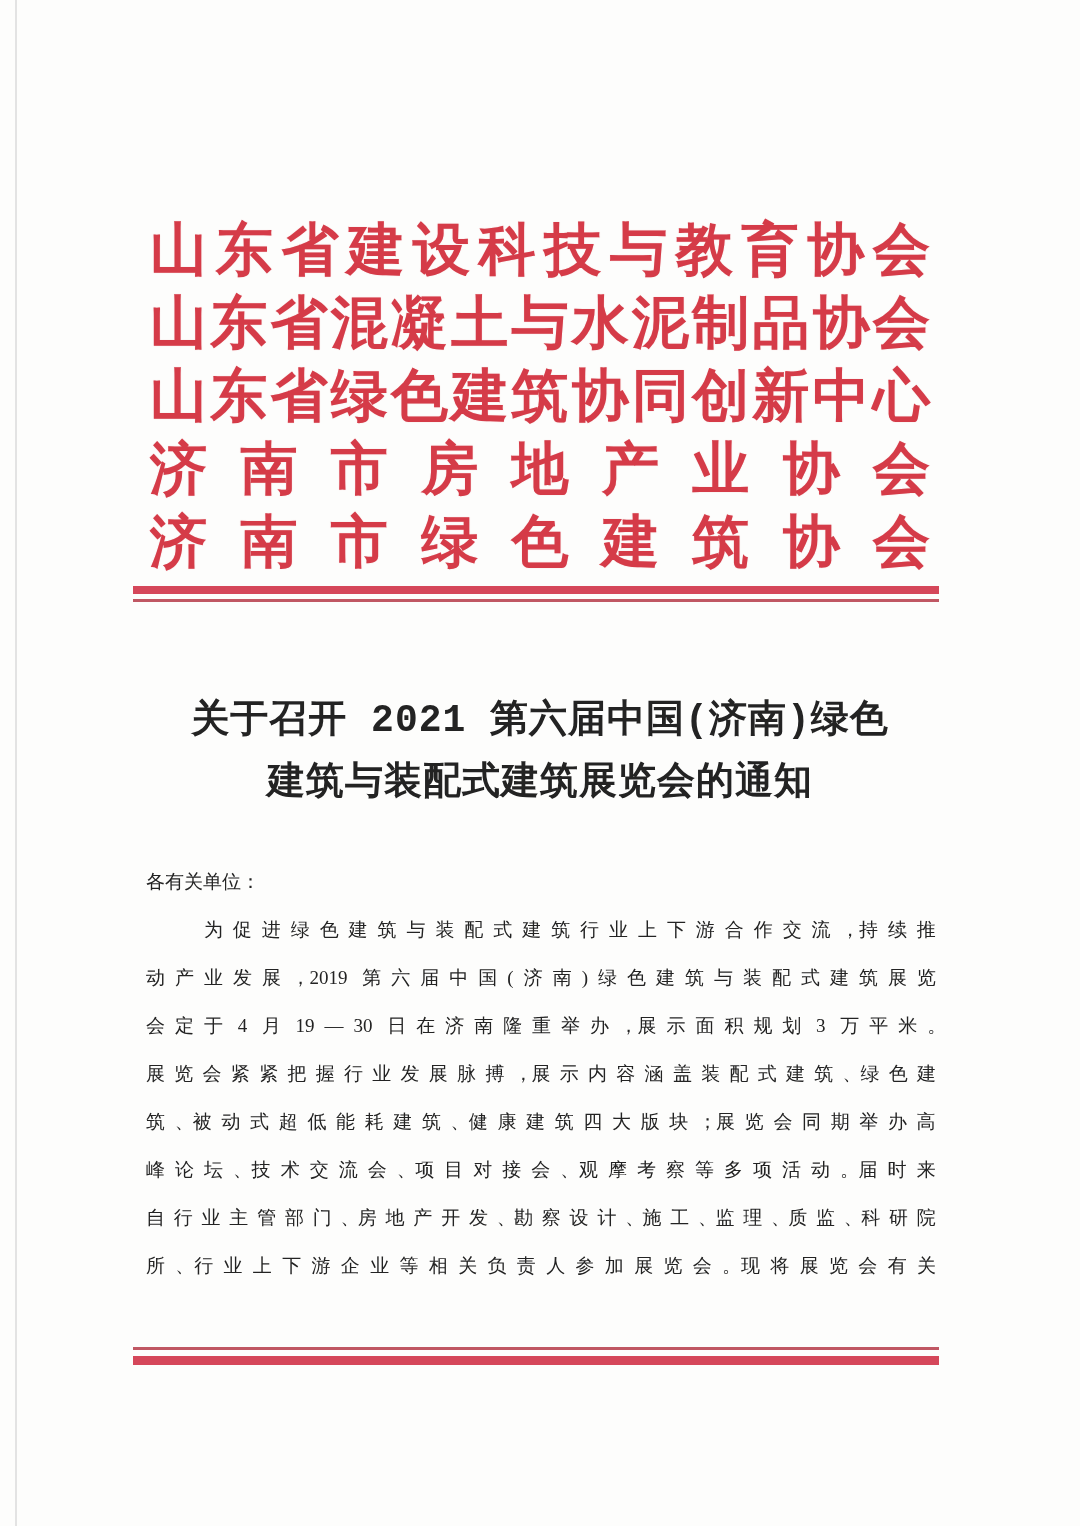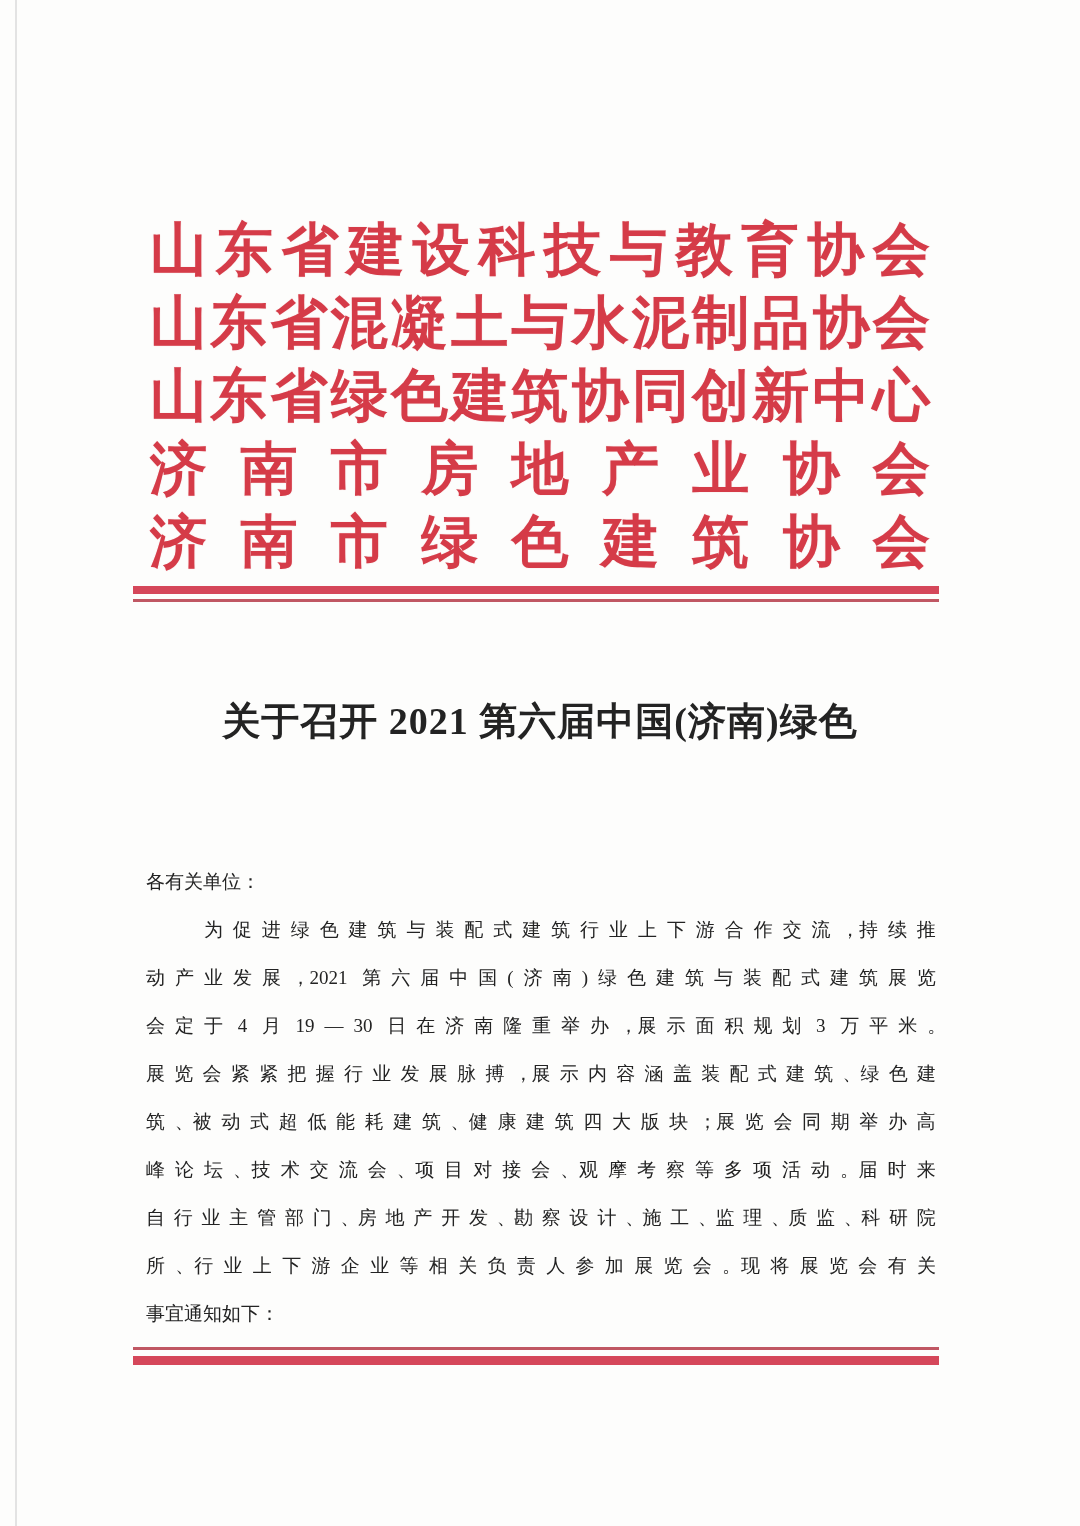--- a/index.html
+++ b/index.html
@@ -56,20 +56,21 @@
   .rule.bottom-thin  { top: 1347px; height: 3px; background: var(--rule-thin-red, #c05763); }
   .rule.bottom-thick { top: 1356px; height: 9px; background: var(--rule-red, #d5475a); }
 
   
   .doc-title {
     position: absolute;
     left: 140px; top: 690px;
     width: 800px;
     text-align: center;
     color: var(--text-black, #232323);
+    font-family: Liberation Mono, monospace;
   }
   .title-line {
     font-size: 38px;
     line-height: 62px;
     font-weight: 700;
     letter-spacing: 1px;
   }
 
   
   .body-block {
@@ -159,20 +160,21 @@
         <span>协</span>
         <span>会</span>
       </div>
   </div>
 
   <div class="rule top-thick"></div>
   <div class="rule top-thin"></div>
 
   <div class="doc-title">
     <div class="title-line">关于召开 2021 第六届中国(济南)绿色</div>
+    <div class="title-line">建筑与装配式建筑展览会的通知</div>
   </div>
 
   <div class="body-block">
     <div class="text-line plain">各有关单位：</div>
     <div class="text-line" data-justify="chars">
         <span>　</span>
         <span>　</span>
         <span>为</span>
         <span>促</span>
         <span>进</span>
@@ -200,21 +202,21 @@
         <span>续</span>
         <span>推</span>
       </div>
     <div class="text-line" data-justify="chars">
         <span>动</span>
         <span>产</span>
         <span>业</span>
         <span>发</span>
         <span>展</span>
         <span class="punc">，</span>
-        <span>2021 </span>
+        <span>2019 </span>
         <span>第</span>
         <span>六</span>
         <span>届</span>
         <span>中</span>
         <span>国</span>
         <span>(</span>
         <span>济</span>
         <span>南</span>
         <span>)</span>
         <span>绿</span>
@@ -409,18 +411,17 @@
         <span>会</span>
         <span class="punc">。</span>
         <span>现</span>
         <span>将</span>
         <span>展</span>
         <span>览</span>
         <span>会</span>
         <span>有</span>
         <span>关</span>
       </div>
-    <div class="text-line plain">事宜通知如下：</div>
   </div>
 
   <div class="rule bottom-thin"></div>
   <div class="rule bottom-thick"></div>
 </div>
 
 </body></html>

